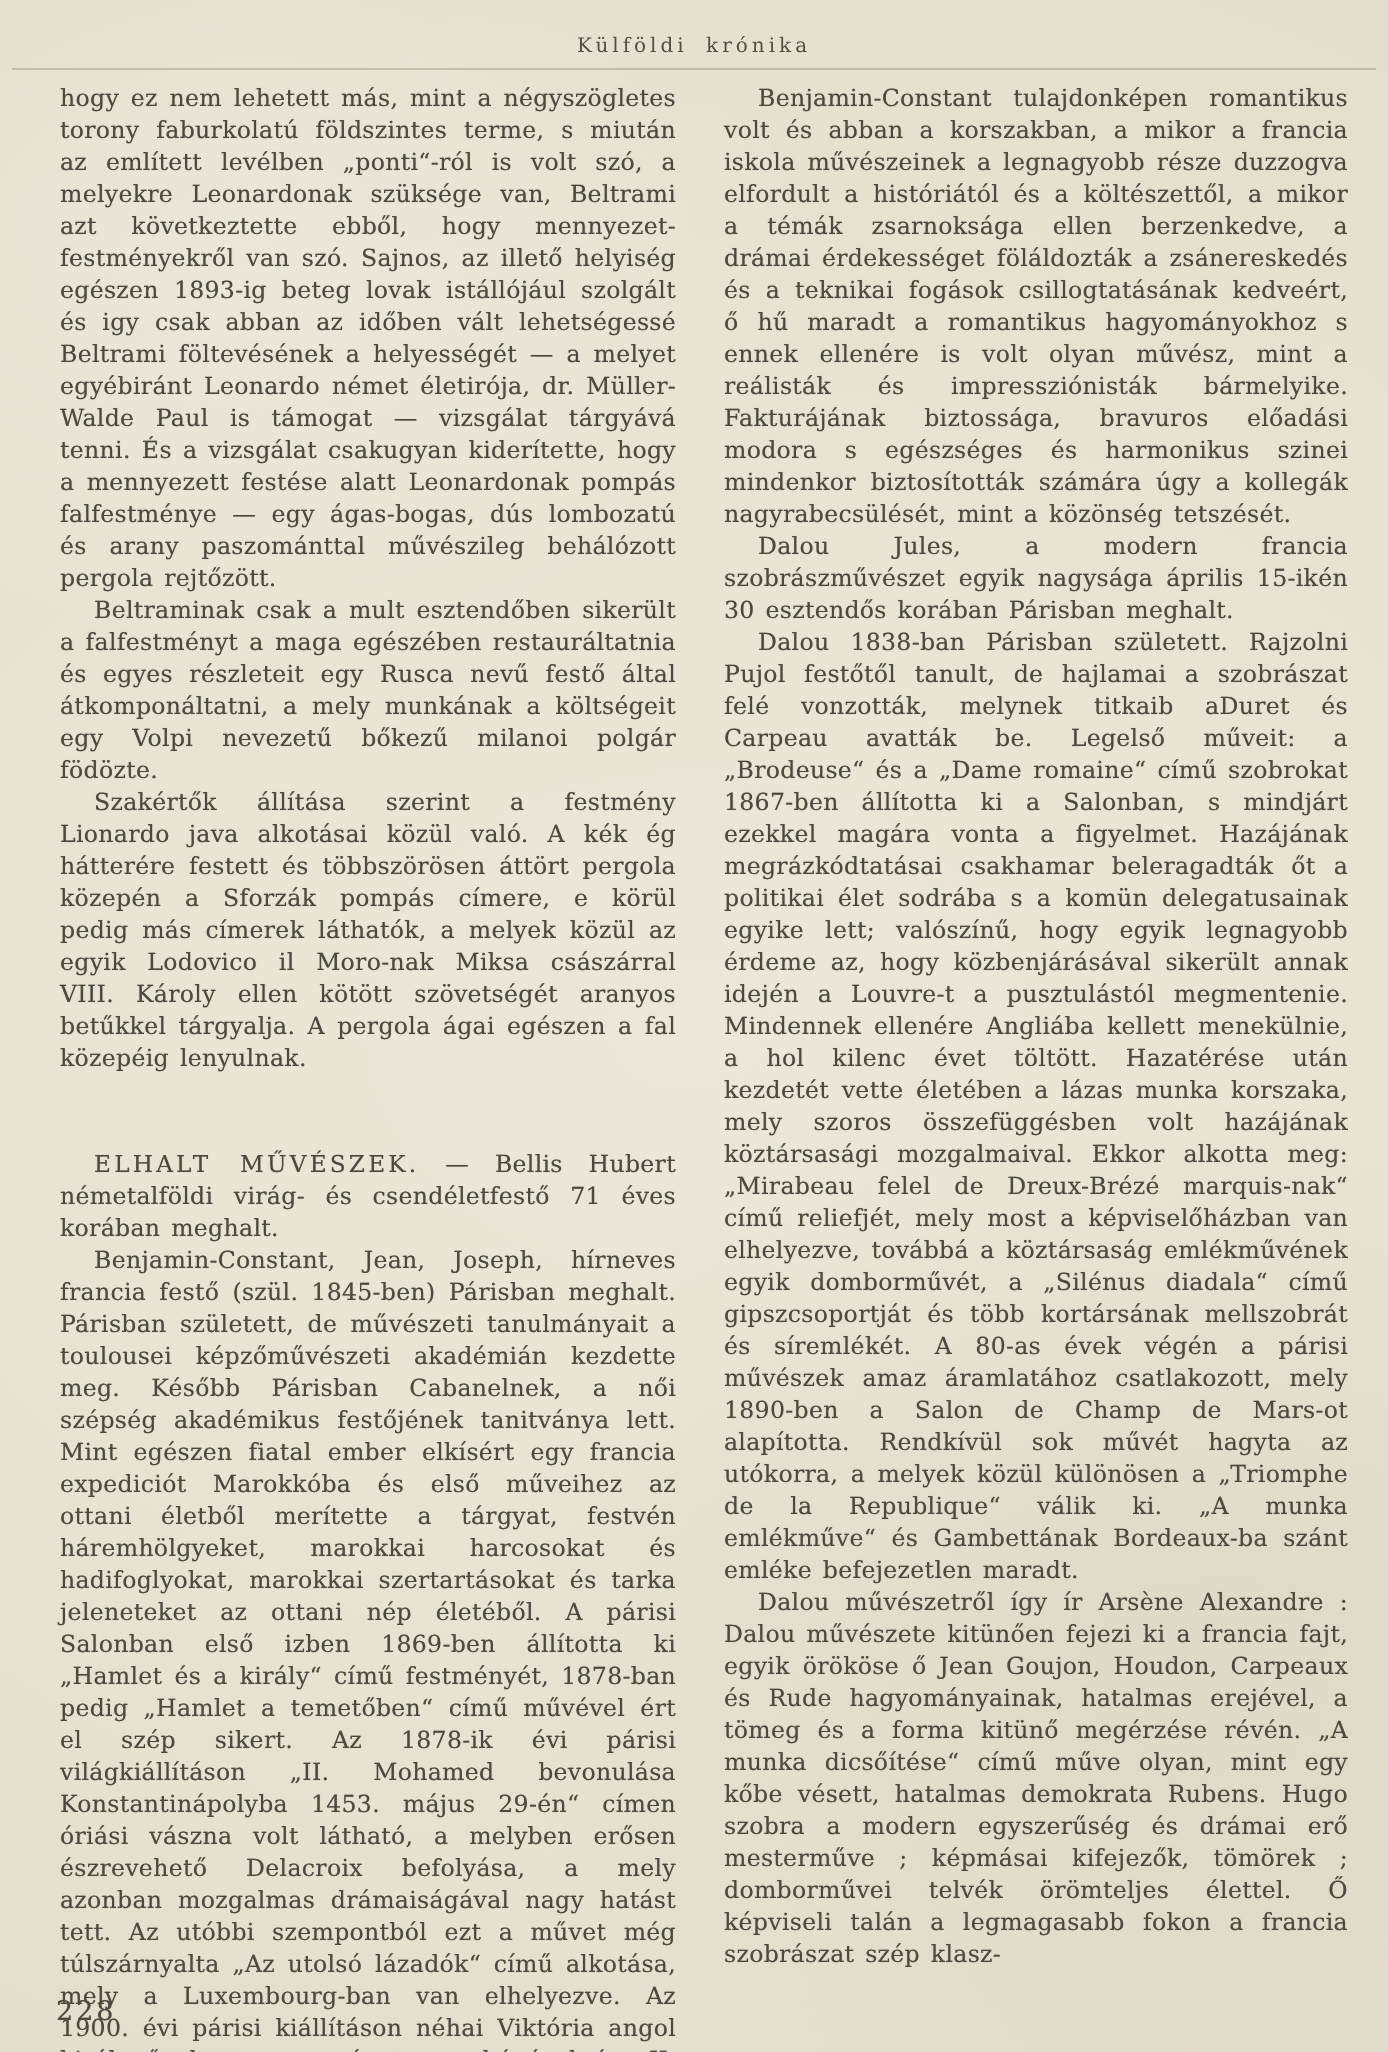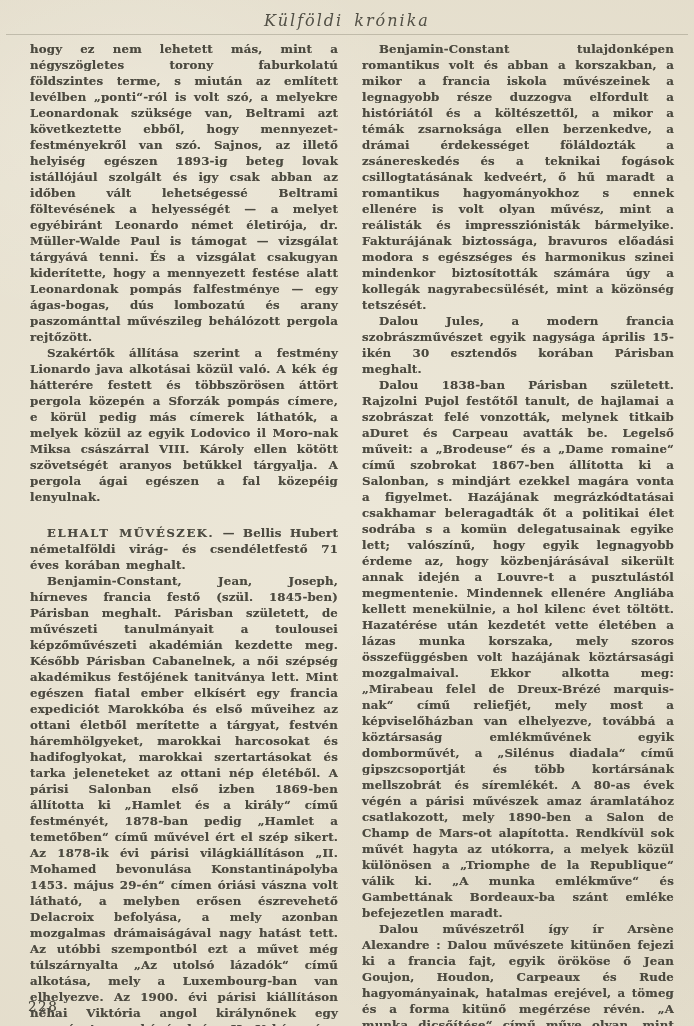--- a/index.html
+++ b/index.html
@@ -14,22 +14,21 @@
       radial-gradient(ellipse 500px 380px at 85% 80%, rgba(120,110,85,0.08), rgba(120,110,85,0) 70%),
       radial-gradient(ellipse 900px 700px at 50% 50%, #ece7d8 0%, #e7e1d0 60%, #e2dbc9 100%);
     color: #4c4a40;
     font-family: "DejaVu Serif", "Liberation Serif", serif;
   }
   .page-header {
     padding-top: 11px;
     text-align: center;
   }
   .header-title {
-    font-style: italic;
-    font-size: 16px;
+    font-size: 10px;
     letter-spacing: 2px;
     word-spacing: 4px;
     color: #514f45;
   }
   .header-rule {
     position: absolute;
     left: 6px;
     right: 6px;
     top: 34px;
     height: 1px;
@@ -46,24 +45,23 @@
   .col-right { width: 312px; }
   .col p {
     margin: 0;
     font-size: 11.8px;
     line-height: 16px;
     text-align: justify;
     text-indent: 17px;
     letter-spacing: 0.15px;
     word-spacing: 0.13em;
     text-shadow: 0 0 0.35px rgba(76,74,64,0.55);
-    font-weight: bold;
   }
   .col p.continued { text-indent: 0; }
-  .col p.section-start { margin-top: 20px; }
+  .col p.section-start { margin-top: 37px; }
   .section-heading {
     letter-spacing: 1.6px;
     font-size: 11.6px;
   }
   .page-number {
     position: absolute;
     left: 28px;
     bottom: 12px;
     font-size: 13.5px;
     letter-spacing: 1.5px;
@@ -79,20 +77,21 @@
 
   <div class="page-header">
     <span class="header-title">Külföldi krónika</span>
   </div>
   <div class="header-rule"></div>
 
   <div class="columns">
 
     <div class="col col-left">
       <p class="continued">hogy ez nem lehetett más, mint a négyszögletes torony faburkolatú földszintes terme, s miután az említett levélben „ponti“-ról is volt szó, a melyekre Leonardonak szüksége van, Beltrami azt következtette ebből, hogy mennyezet-festményekről van szó. Sajnos, az illető helyiség egészen 1893-ig beteg lovak istállójául szolgált és igy csak abban az időben vált lehetségessé Beltrami föltevésének a helyességét — a melyet egyébiránt Leonardo német életirója, dr. Müller-Walde Paul is támogat — vizsgálat tárgyává tenni. És a vizsgálat csakugyan kiderítette, hogy a mennyezett festése alatt Leonardonak pompás falfestménye — egy ágas-bogas, dús lombozatú és arany paszománttal művészileg behálózott pergola rejtőzött.</p>
+      <p>Beltraminak csak a mult esztendőben sikerült a falfestményt a maga egészében restauráltatnia és egyes részleteit egy Rusca nevű festő által átkomponáltatni, a mely munkának a költségeit egy Volpi nevezetű bőkezű milanoi polgár födözte.</p>
       <p>Szakértők állítása szerint a festmény Lionardo java alkotásai közül való. A kék ég hátterére festett és többszörösen áttört pergola közepén a Sforzák pompás címere, e körül pedig más címerek láthatók, a melyek közül az egyik Lodovico il Moro-nak Miksa császárral VIII. Károly ellen kötött szövetségét aranyos betűkkel tárgyalja. A pergola ágai egészen a fal közepéig lenyulnak.</p>
       <p class="section-start"><span class="section-heading">ELHALT MŰVÉSZEK.</span><span> — </span><span>Bellis Hubert németalföldi virág- és csendéletfestő 71 éves korában meghalt.</span></p>
       <p>Benjamin-Constant, Jean, Joseph, hírneves francia festő (szül. 1845-ben) Párisban meghalt. Párisban született, de művészeti tanulmányait a toulousei képzőművészeti akadémián kezdette meg. Később Párisban Cabanelnek, a női szépség akadémikus festőjének tanitványa lett. Mint egészen fiatal ember elkísért egy francia expediciót Marokkóba és első műveihez az ottani életből merítette a tárgyat, festvén háremhölgyeket, marokkai harcosokat és hadifoglyokat, marokkai szertartásokat és tarka jeleneteket az ottani nép életéből. A párisi Salonban első izben 1869-ben állította ki „Hamlet és a király“ című festményét, 1878-ban pedig „Hamlet a temetőben“ című művével ért el szép sikert. Az 1878-ik évi párisi világkiállításon „II. Mohamed bevonulása Konstantinápolyba 1453. május 29-én“ címen óriási vászna volt látható, a melyben erősen észrevehető Delacroix befolyása, a mely azonban mozgalmas drámaiságával nagy hatást tett. Az utóbbi szempontból ezt a művet még túlszárnyalta „Az utolsó lázadók“ című alkotása, mely a Luxembourg-ban van elhelyezve. Az 1900. évi párisi kiállításon néhai Viktória angol királynőnek egy pompázatos arcképével és „II. Urbán pápa bevonulása Toulouse-ba“ című kolosszálisméretű festményével vett részt, mely mind a kettő sok vitára adott alkalmat, de megint csak öregbítette szerzőjének hírnevét.</p>
     </div>
 
     <div class="col col-right">
       <p>Benjamin-Constant tulajdonképen romantikus volt és abban a korszakban, a mikor a francia iskola művészeinek a legnagyobb része duzzogva elfordult a históriától és a költészettől, a mikor a témák zsarnoksága ellen berzenkedve, a drámai érdekességet föláldozták a zsánereskedés és a teknikai fogások csillogtatásának kedveért, ő hű maradt a romantikus hagyományokhoz s ennek ellenére is volt olyan művész, mint a reálisták és impressziónisták bármelyike. Fakturájának biztossága, bravuros előadási modora s egészséges és harmonikus szinei mindenkor biztosították számára úgy a kollegák nagyrabecsülését, mint a közönség tetszését.</p>
       <p>Dalou Jules, a modern francia szobrászművészet egyik nagysága április 15-ikén 30 esztendős korában Párisban meghalt.</p>
       <p>Dalou 1838-ban Párisban született. Rajzolni Pujol festőtől tanult, de hajlamai a szobrászat felé vonzották, melynek titkaib aDuret és Carpeau avatták be. Legelső műveit: a „Brodeuse“ és a „Dame romaine“ című szobrokat 1867-ben állította ki a Salonban, s mindjárt ezekkel magára vonta a figyelmet. Hazájának megrázkódtatásai csakhamar beleragadták őt a politikai élet sodrába s a komün delegatusainak egyike lett; valószínű, hogy egyik legnagyobb érdeme az, hogy közbenjárásával sikerült annak idején a Louvre-t a pusztulástól megmentenie. Mindennek ellenére Angliába kellett menekülnie, a hol kilenc évet töltött. Hazatérése után kezdetét vette életében a lázas munka korszaka, mely szoros összefüggésben volt hazájának köztársasági mozgalmaival. Ekkor alkotta meg: „Mirabeau felel de Dreux-Brézé marquis-nak“ című reliefjét, mely most a képviselőházban van elhelyezve, továbbá a köztársaság emlékművének egyik domborművét, a „Silénus diadala“ című gipszcsoportját és több kortársának mellszobrát és síremlékét. A 80-as évek végén a párisi művészek amaz áramlatához csatlakozott, mely 1890-ben a Salon de Champ de Mars-ot alapította. Rendkívül sok művét hagyta az utókorra, a melyek közül különösen a „Triomphe de la Republique“ válik ki. „A munka emlékműve“ és Gambettának Bordeaux-ba szánt emléke befejezetlen maradt.</p>
       <p>Dalou művészetről így ír Arsène Alexandre : Dalou művészete kitünően fejezi ki a francia fajt, egyik örököse ő Jean Goujon, Houdon, Carpeaux és Rude hagyományainak, hatalmas erejével, a tömeg és a forma kitünő megérzése révén. „A munka dicsőítése“ című műve olyan, mint egy kőbe vésett, hatalmas demokrata Rubens. Hugo szobra a modern egyszerűség és drámai erő mesterműve ; képmásai kifejezők, tömörek ; domborművei telvék örömteljes élettel. Ő képviseli talán a legmagasabb fokon a francia szobrászat szép klasz-</p>

